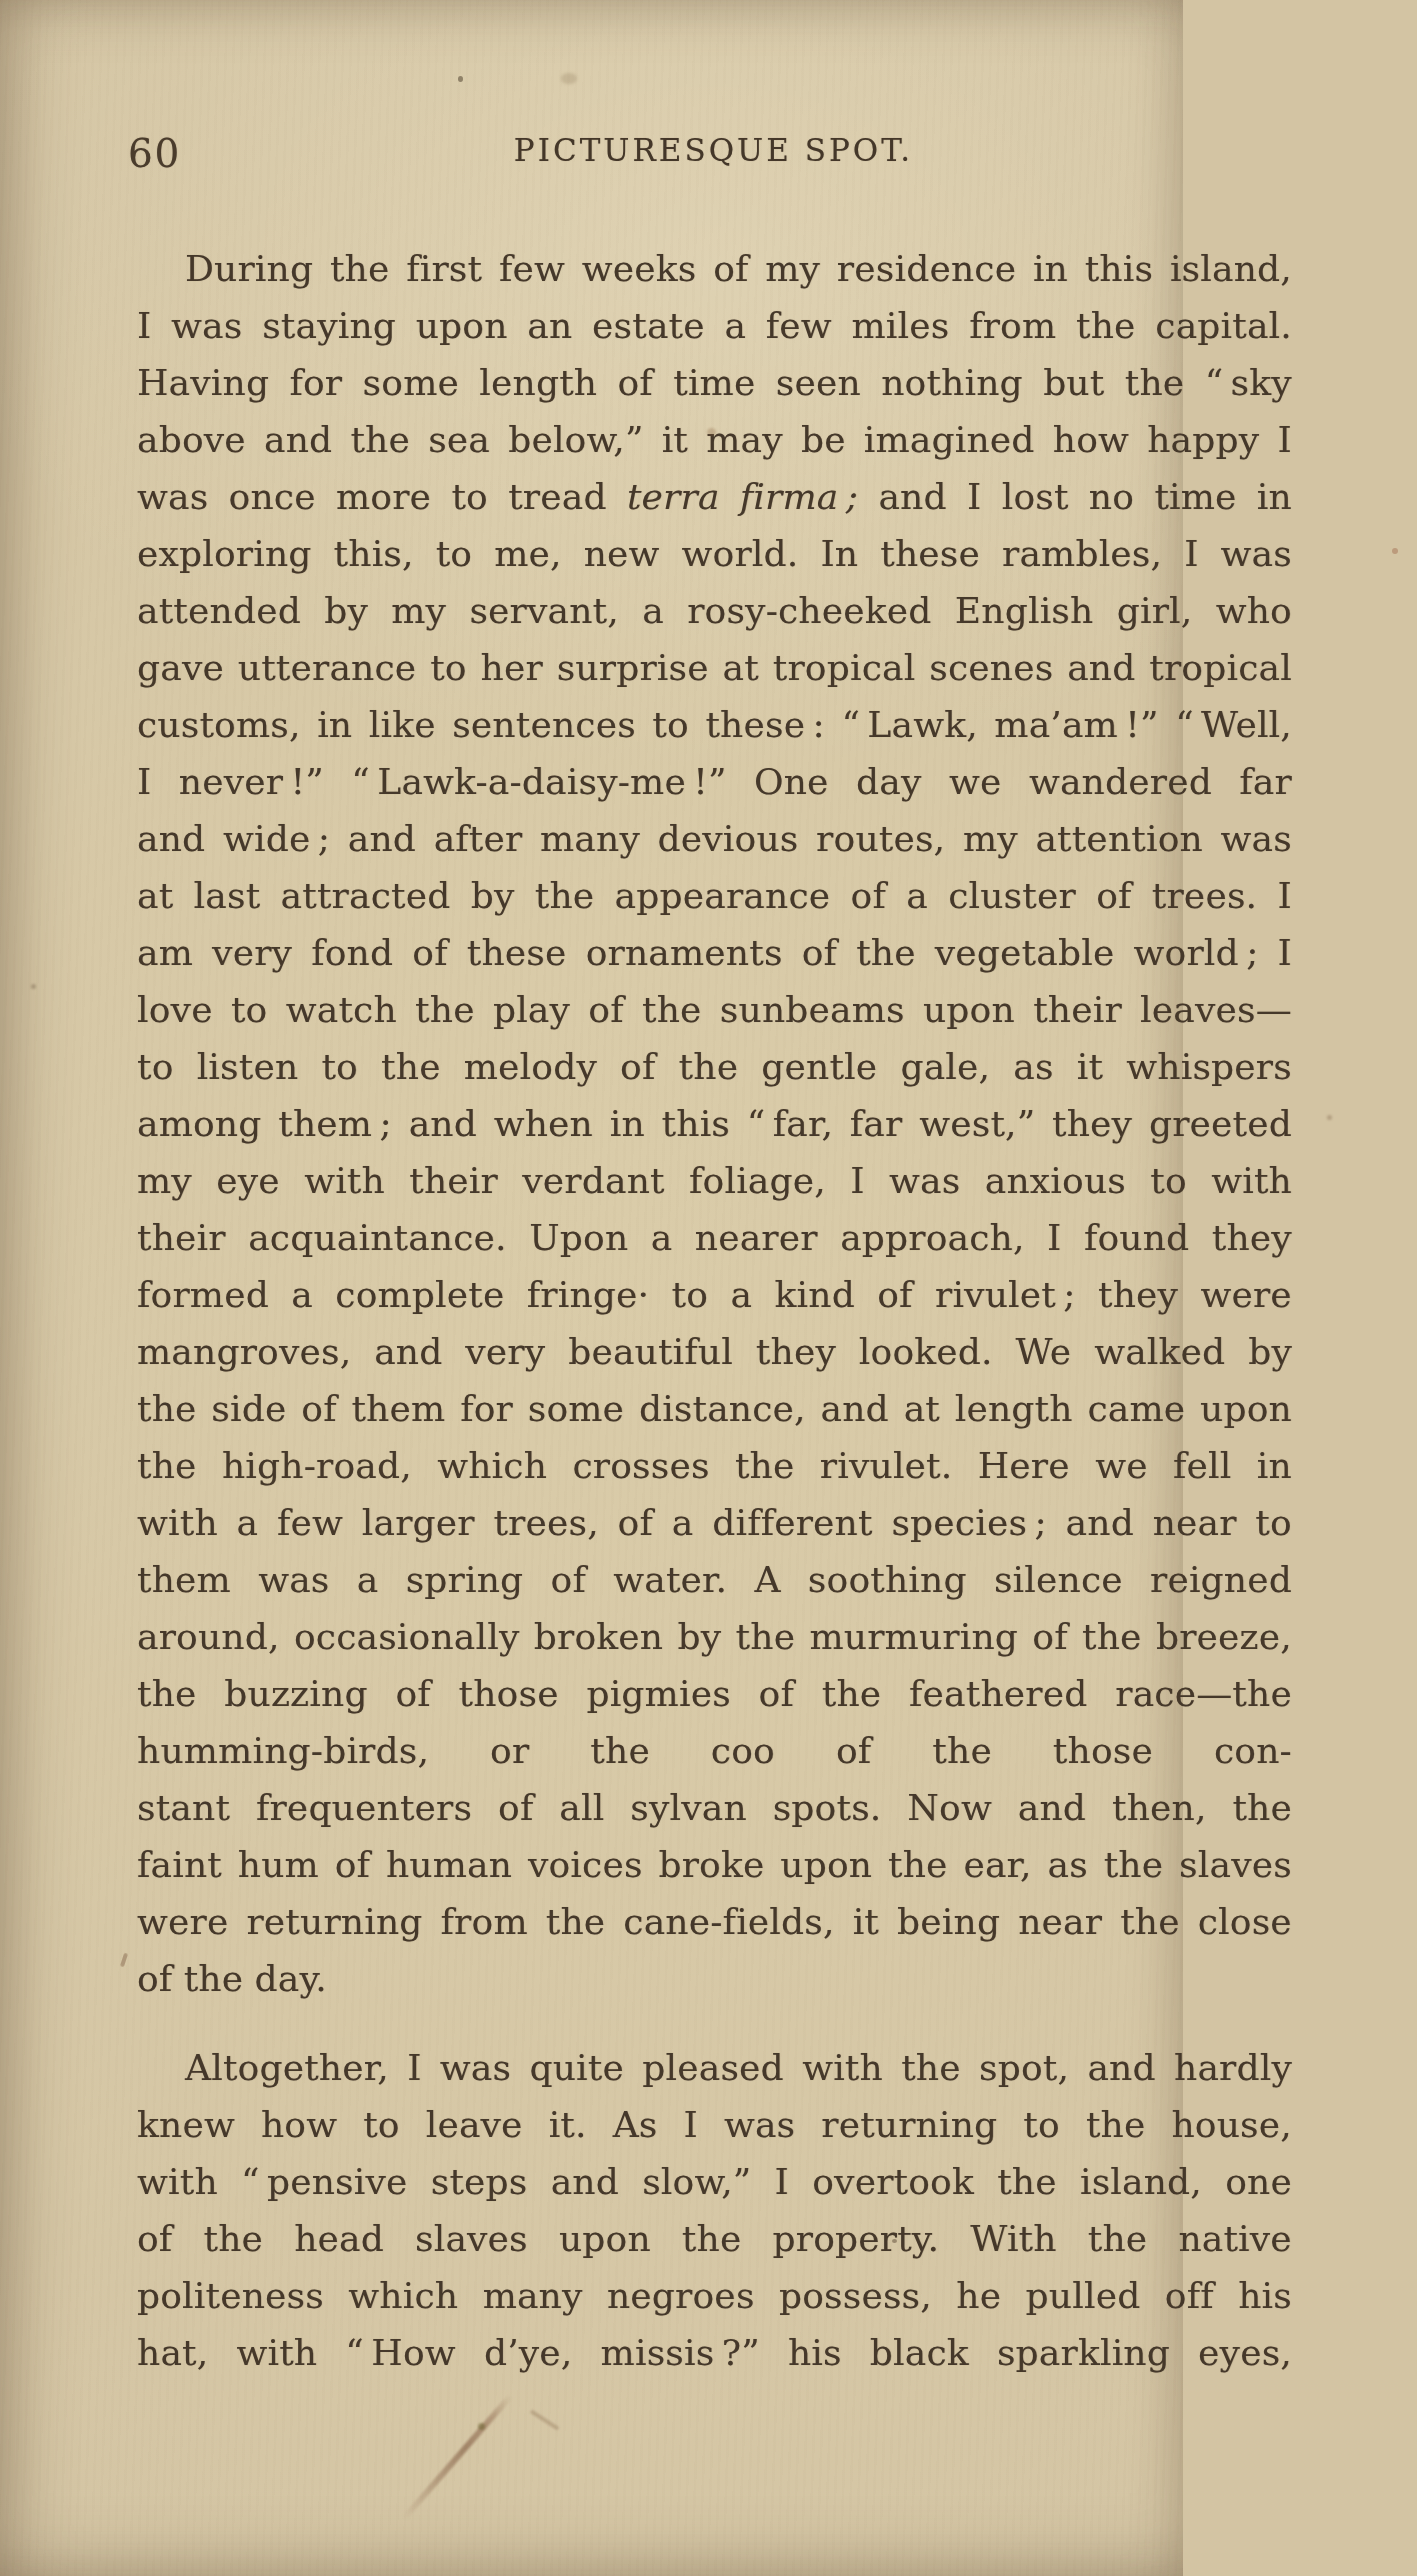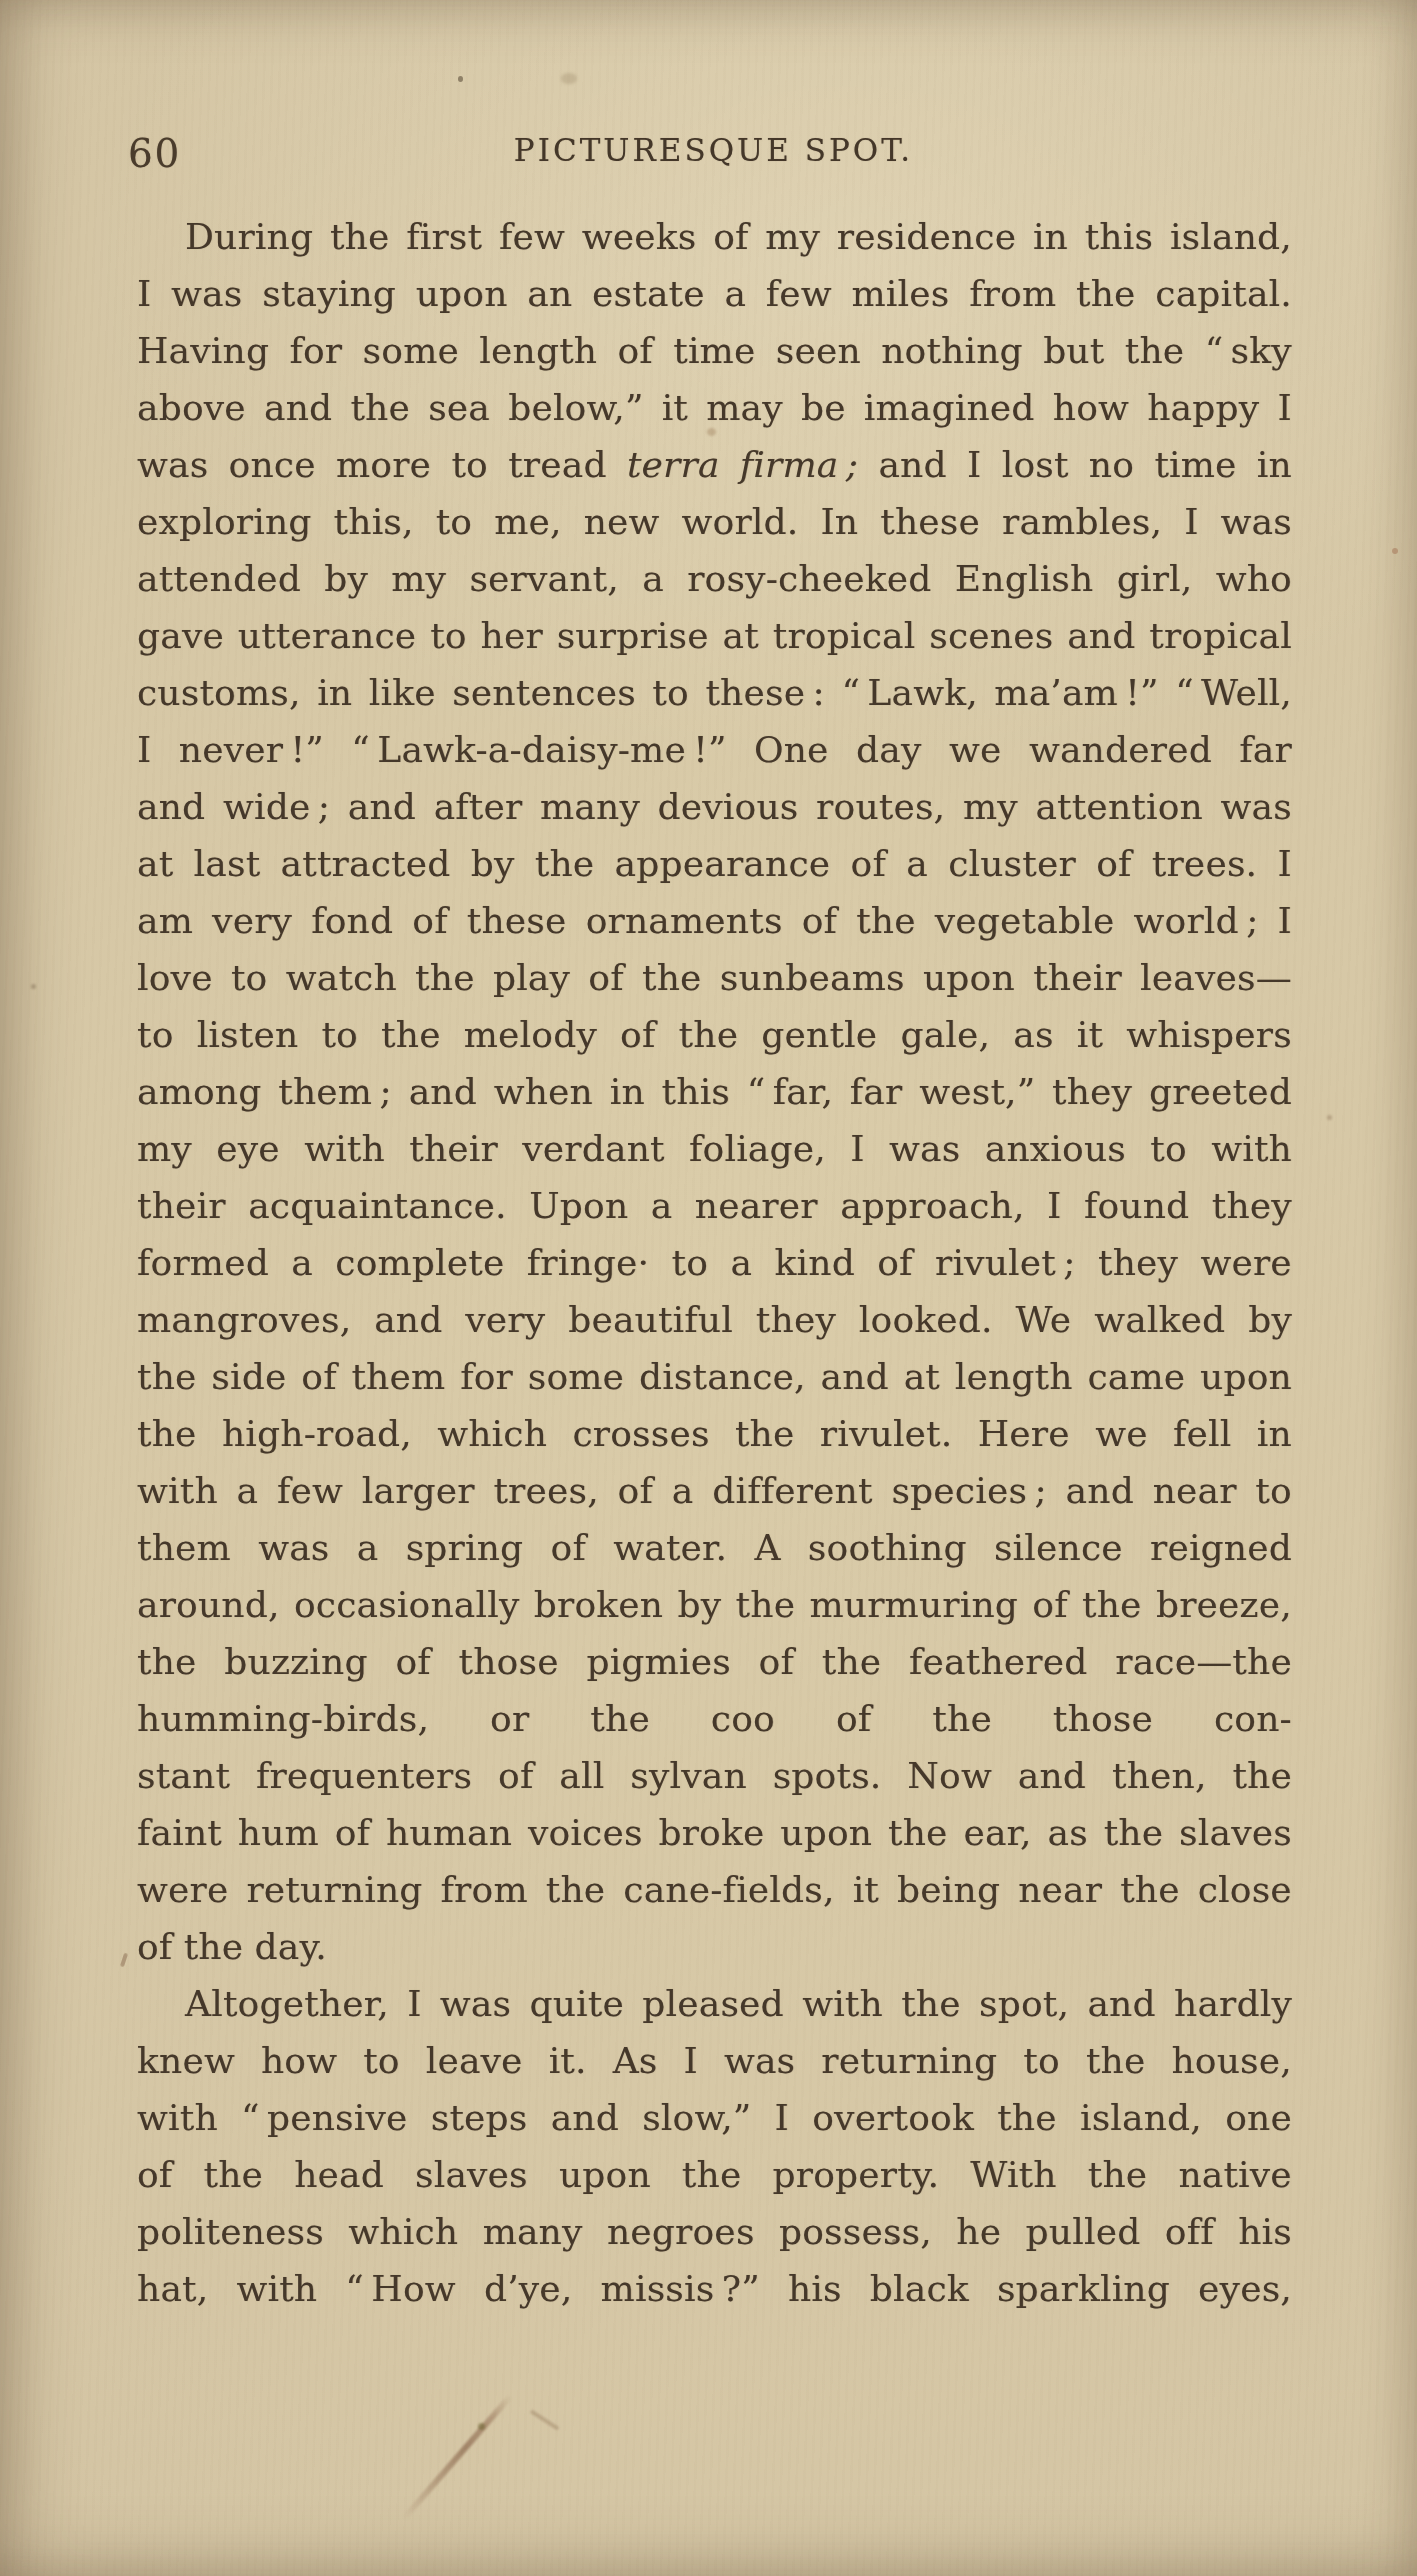--- a/index.html
+++ b/index.html
@@ -8,21 +8,21 @@
     width: 1417px;
     height: 2576px;
     overflow: hidden;
   }
   body {
     font-family: "DejaVu Serif", "Liberation Serif", serif;
     background: #d3c4a3;
   }
   .page {
     position: relative;
-    width: 1417px;
+    width: 1183px;
     height: 2576px;
     background:
       repeating-linear-gradient(92deg, rgba(120,95,65,0.025) 0 2.6px, rgba(0,0,0,0) 2.6px 7.8px),
       radial-gradient(ellipse 1299px 866px at 60% 10%, rgba(255,248,226,0.20), rgba(255,248,226,0) 60%),
       radial-gradient(ellipse 1992px 2857px at 52% 46%, #dacca9 0%, #d4c5a4 55%, #c9b694 86%, #bca987 100%);
     box-shadow:
       inset 39px 0 61px -21.6px rgba(92,72,50,0.28),
       inset -28px 0 48px -19px rgba(92,72,50,0.18),
       inset 0 33px 56px -24px rgba(92,72,50,0.20),
       inset 0 -39px 65px -24px rgba(92,72,50,0.22);
@@ -64,20 +64,21 @@
     height: 57px;
     line-height: 57px;
     white-space: nowrap;
   }
   .line.left {
     justify-content: flex-start;
     gap: 11.3px;
   }
   .line.indent {
     padding-left: 48px;
+    margin-top: 32px;
   }
   .it { font-style: italic; }
 
   .speck {
     position: absolute;
     border-radius: 50%;
   }
   .smudge {
     position: absolute;
     border-radius: 4.3px;

